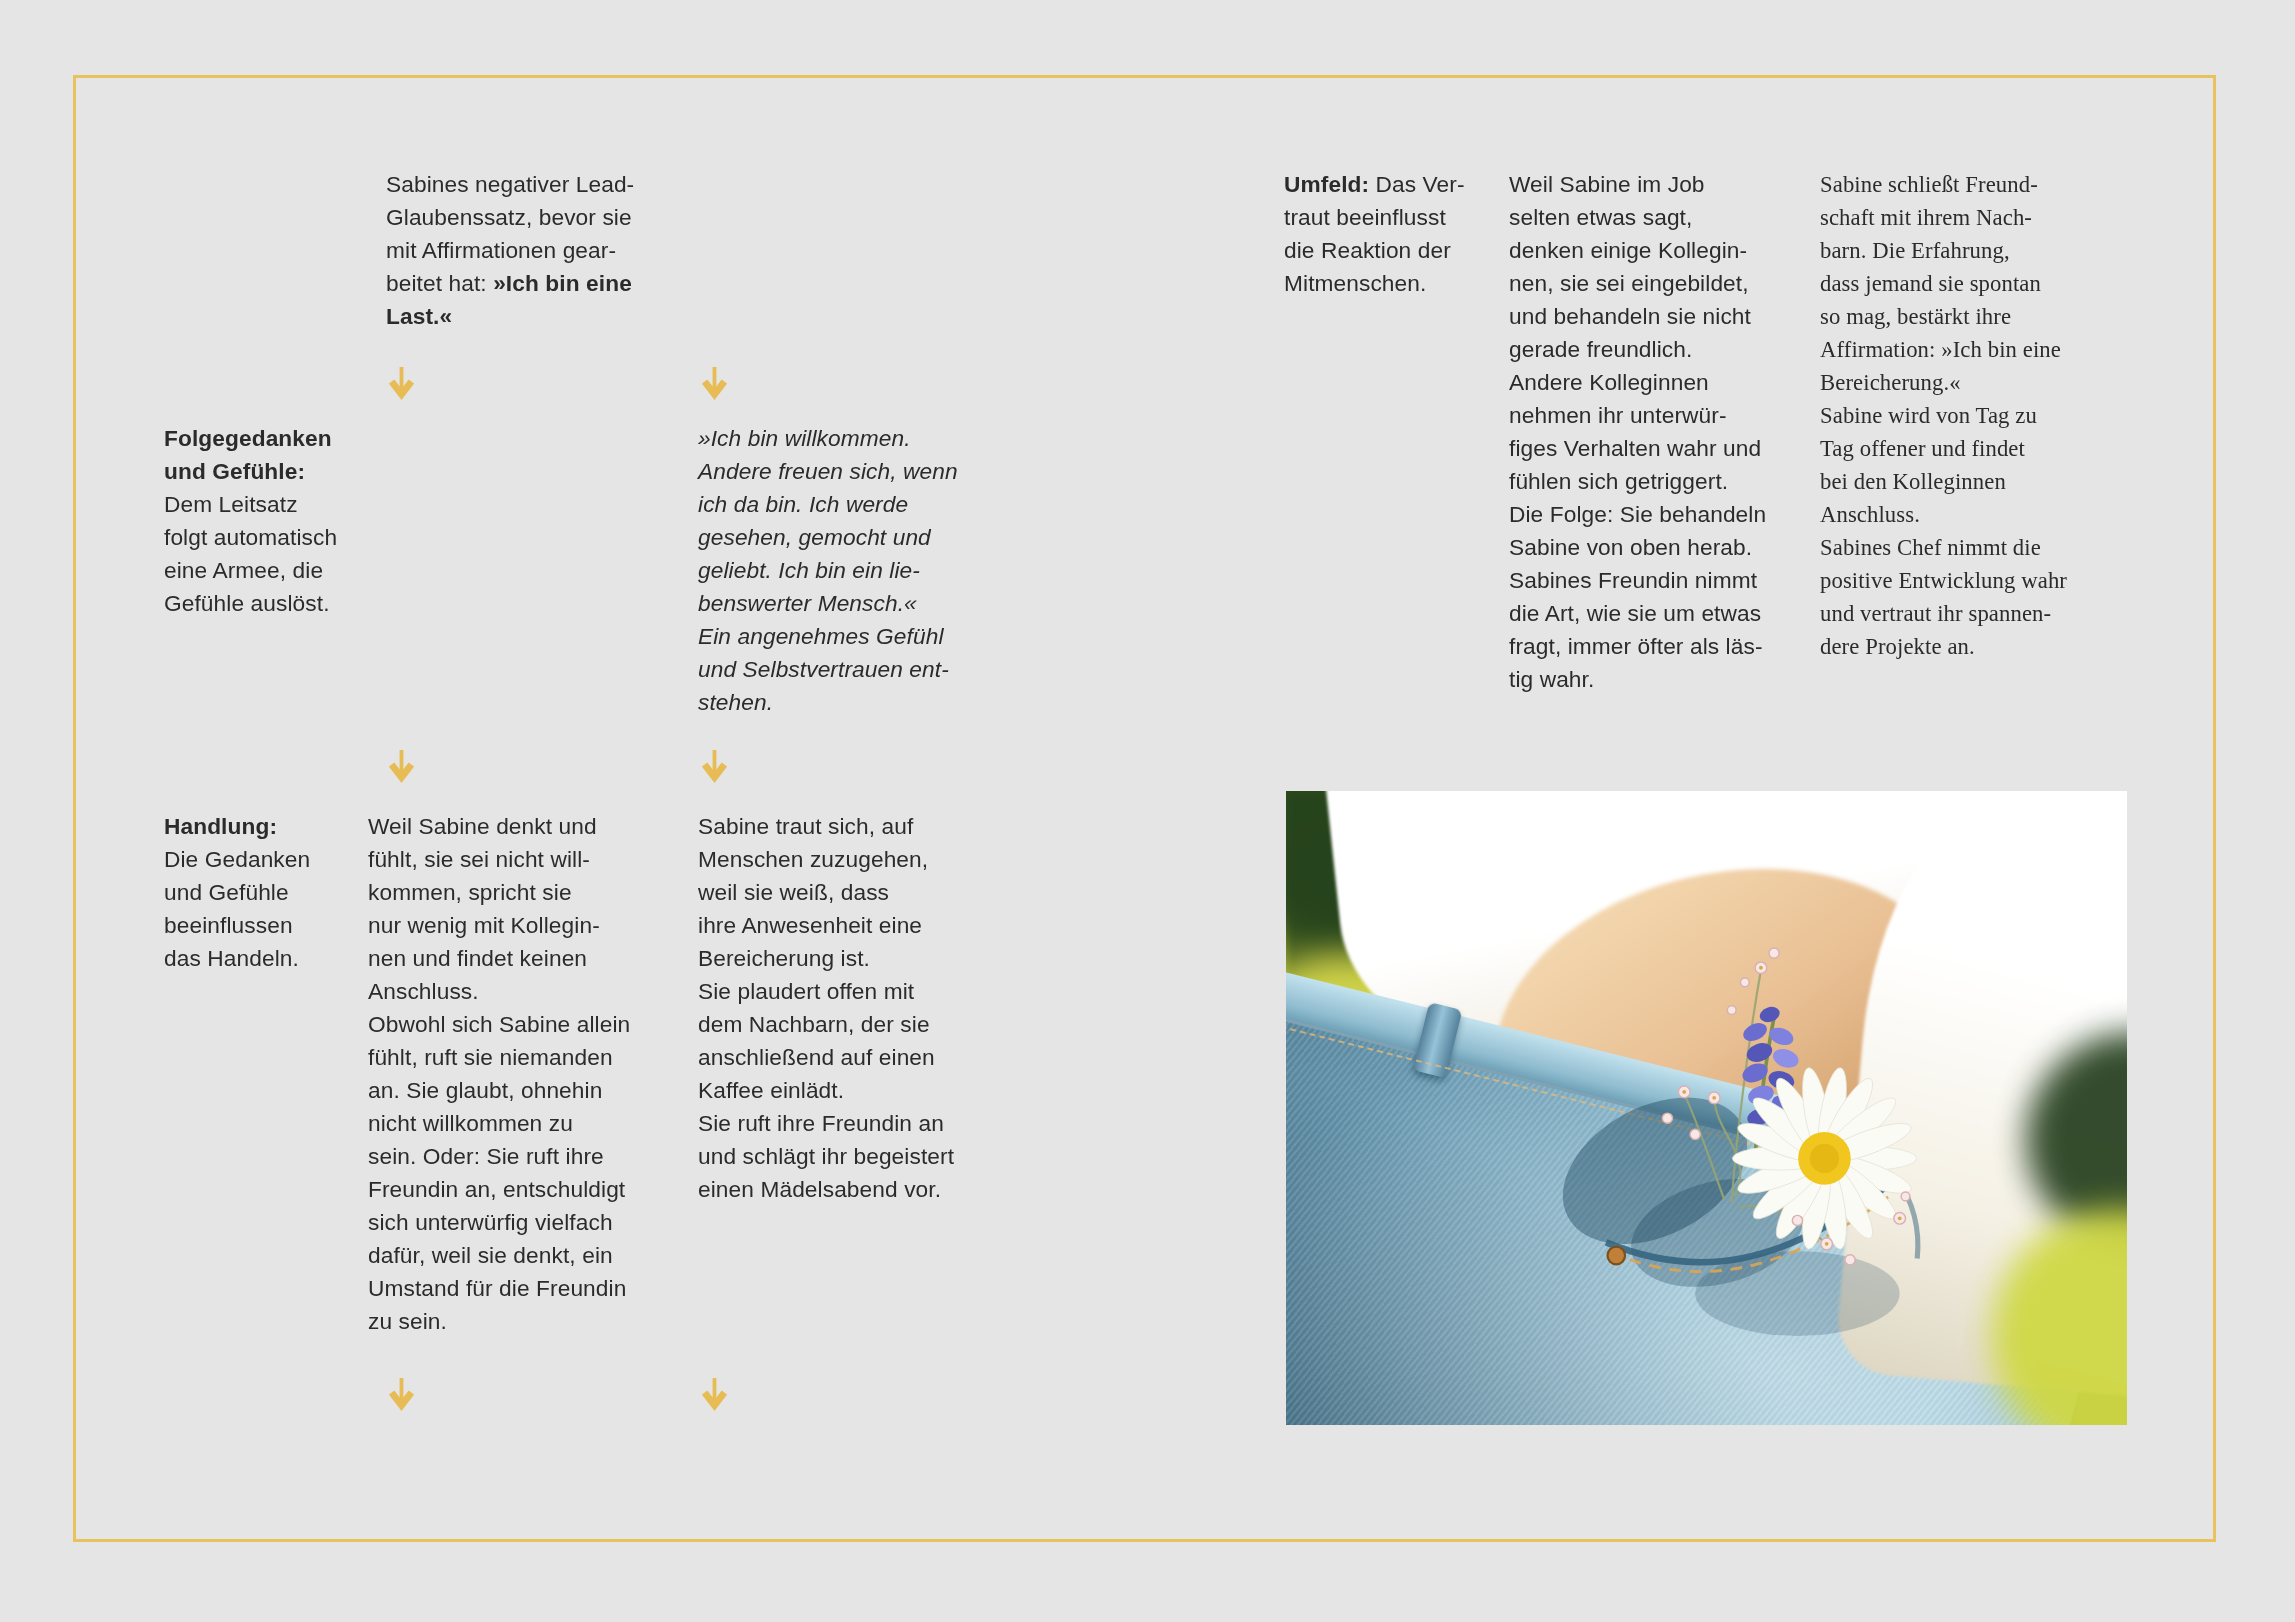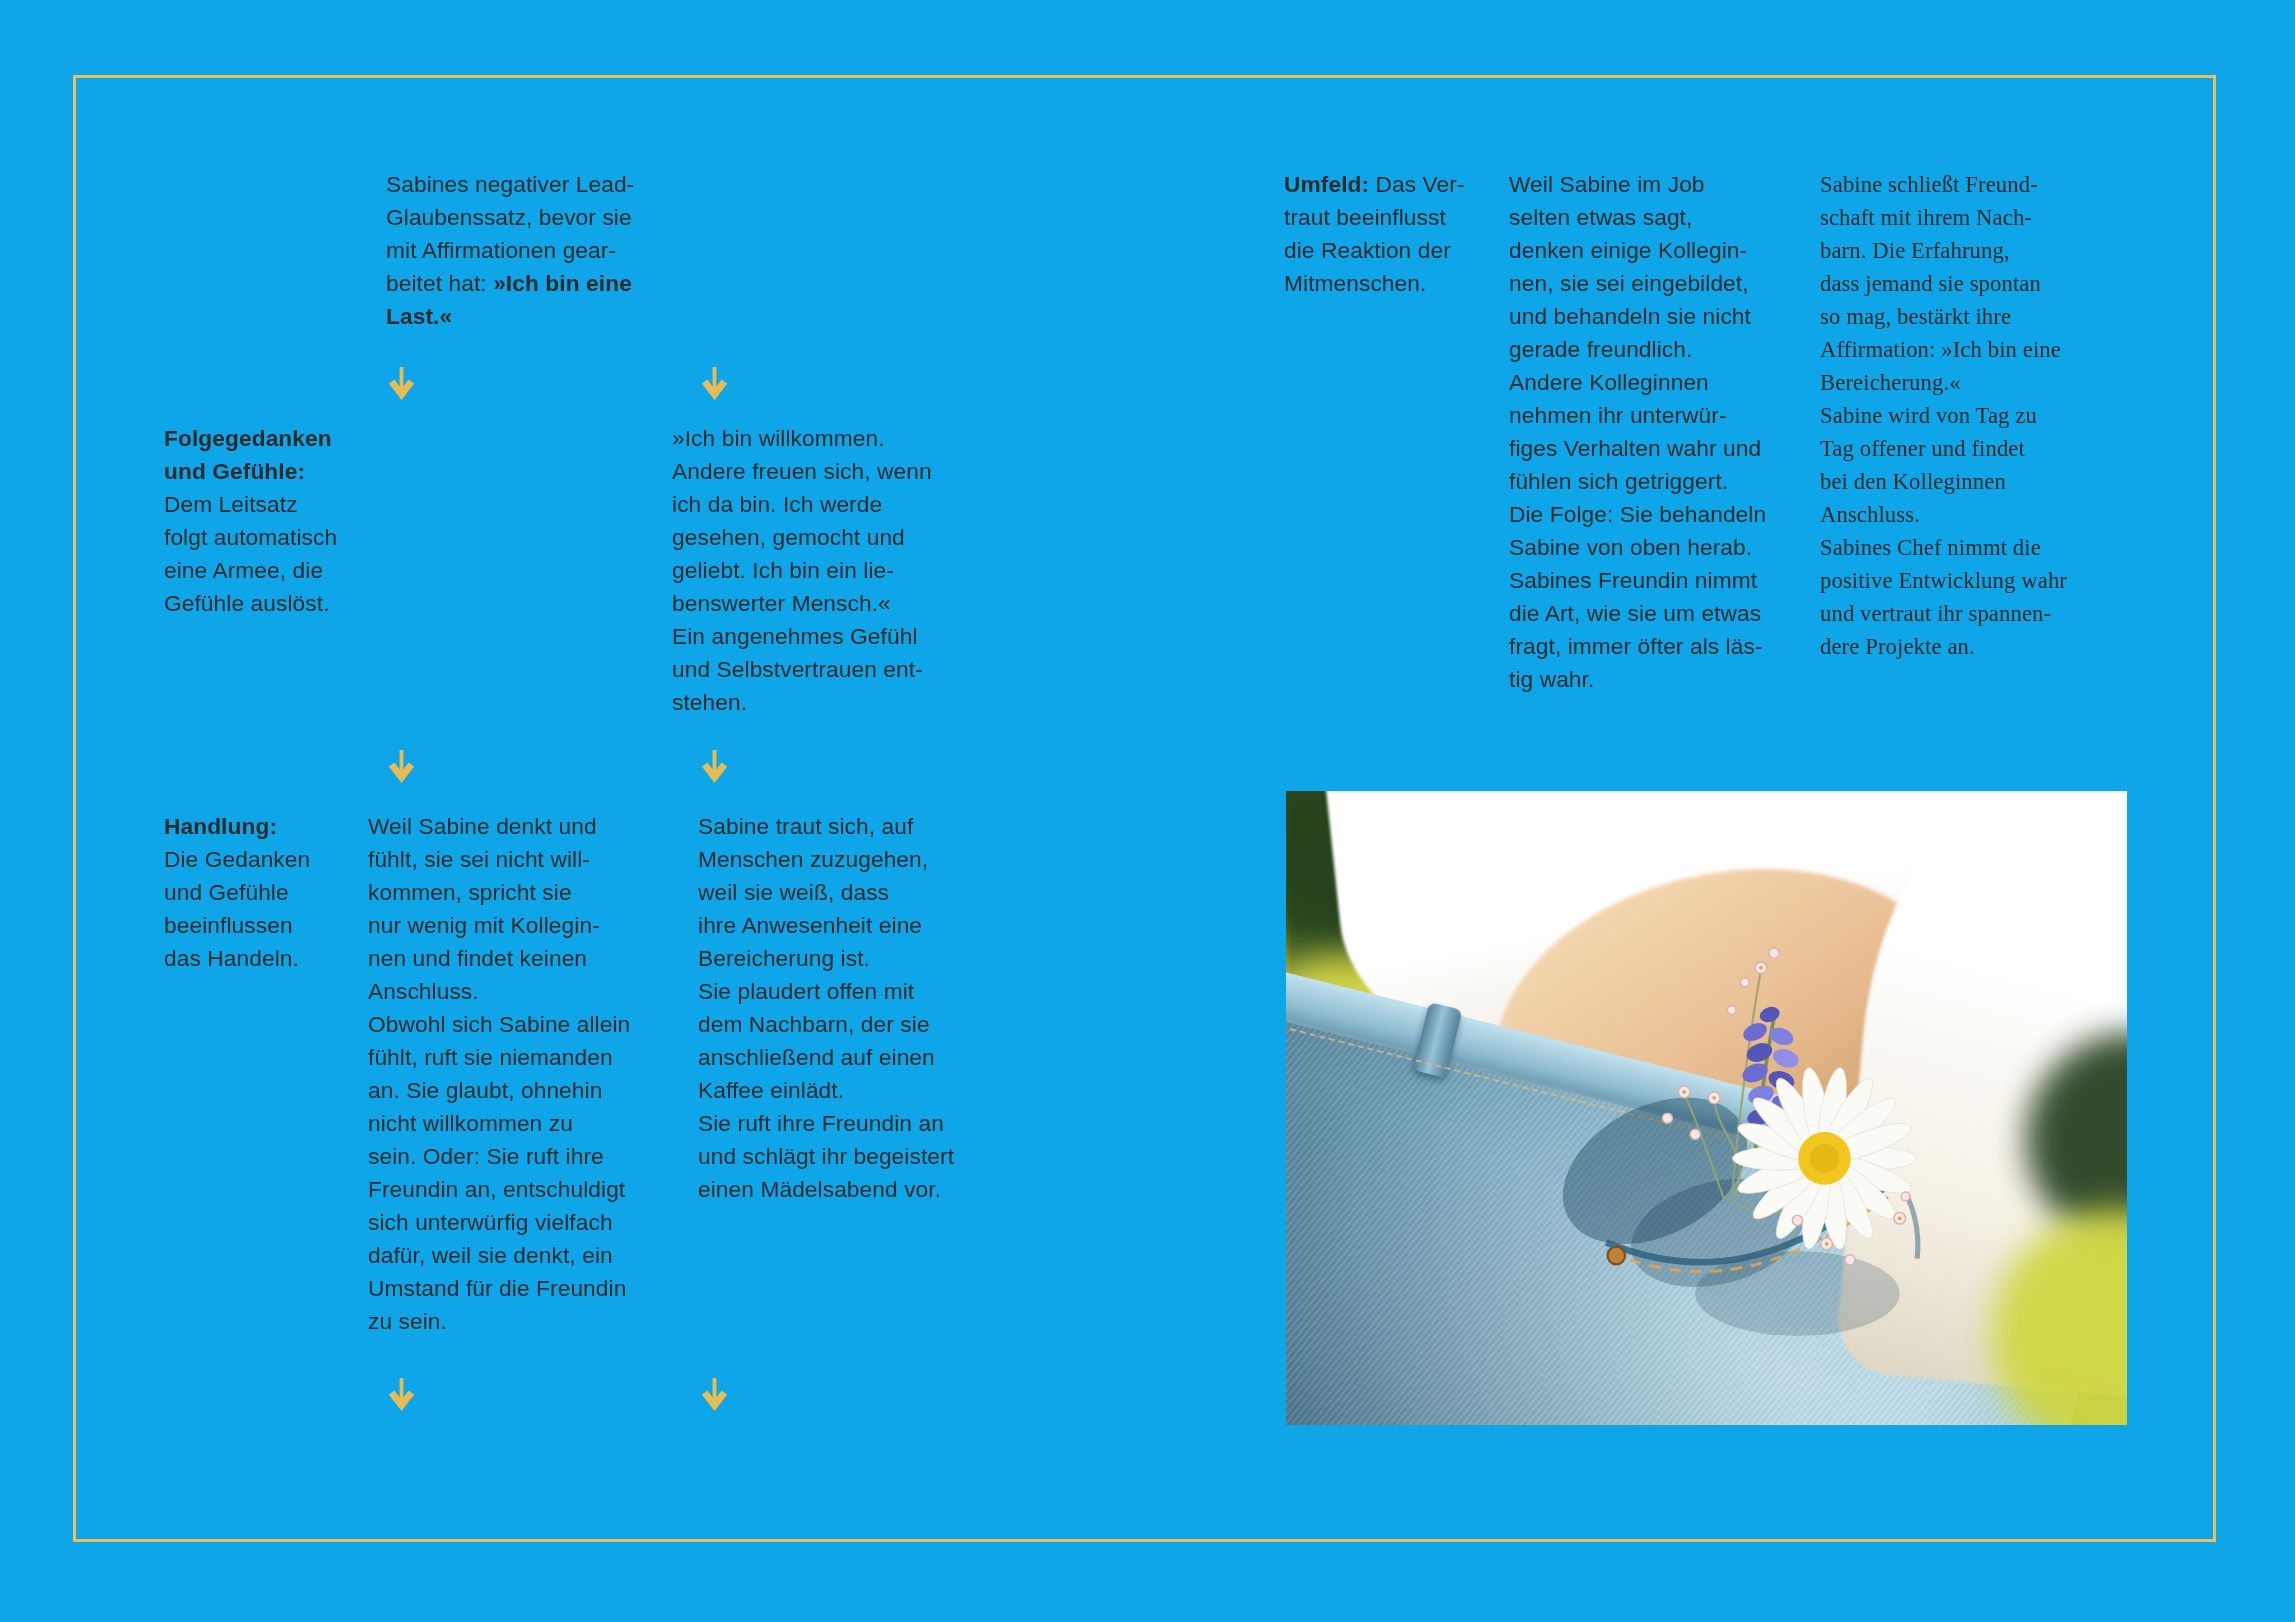--- a/index.html
+++ b/index.html
@@ -2,35 +2,35 @@
 <html style="font-size:11.7px"><head>
 <meta charset="utf-8">
 <style>
   :root{
     --text:#2b2b2b;
     --gold:#E8BC55;
     --frame:#E9C25F;
   }
   *{margin:0;padding:0;box-sizing:border-box;}
   body{background:#ffffff;font-family:"Liberation Sans", sans-serif;}
-  #stage{position:relative;width:2295px;height:1622px;background:#0ea5e9;overflow:hidden;}
+  #stage{position:relative;width:2295px;height:1622px;background:#e5e5e5;overflow:hidden;}
 
   .frame{position:absolute;left:73px;top:75px;width:2143px;height:1467px;
          border:3.7px solid var(--frame);}
 
   
   .cell{position:absolute;font-size:22.7px;line-height:33px;color:var(--text);
         white-space:pre;letter-spacing:0.1px;font-weight:400;}
   .cell .b{font-weight:700;}
 
   .c-r1c2{left:386px;top:168px;}
   .c-r1c3{left:698px;top:168px;}
   .c-r2c1{left:164px;top:422px;}
   .c-r2c2{left:386px;top:422px;}
-  .c-r2c3{left:672px;top:422px;}
+  .c-r2c3{left:698px;top:422px;font-style:italic;}
   .c-r3c1{left:164px;top:810px;}
   .c-r3c2{left:368px;top:810px;}
   .c-r3c3{left:698px;top:810px;}
   .c-uml{left:1284px;top:168px;}
   .c-umm{left:1509px;top:168px;}
   .c-umr{left:1820px;top:168px;font-family:Liberation Serif, serif;}
 
   
   .arrow{position:absolute;width:25px;height:35px;}
   .a1l{left:389px;top:367px;} .a1r{left:702px;top:367px;}

